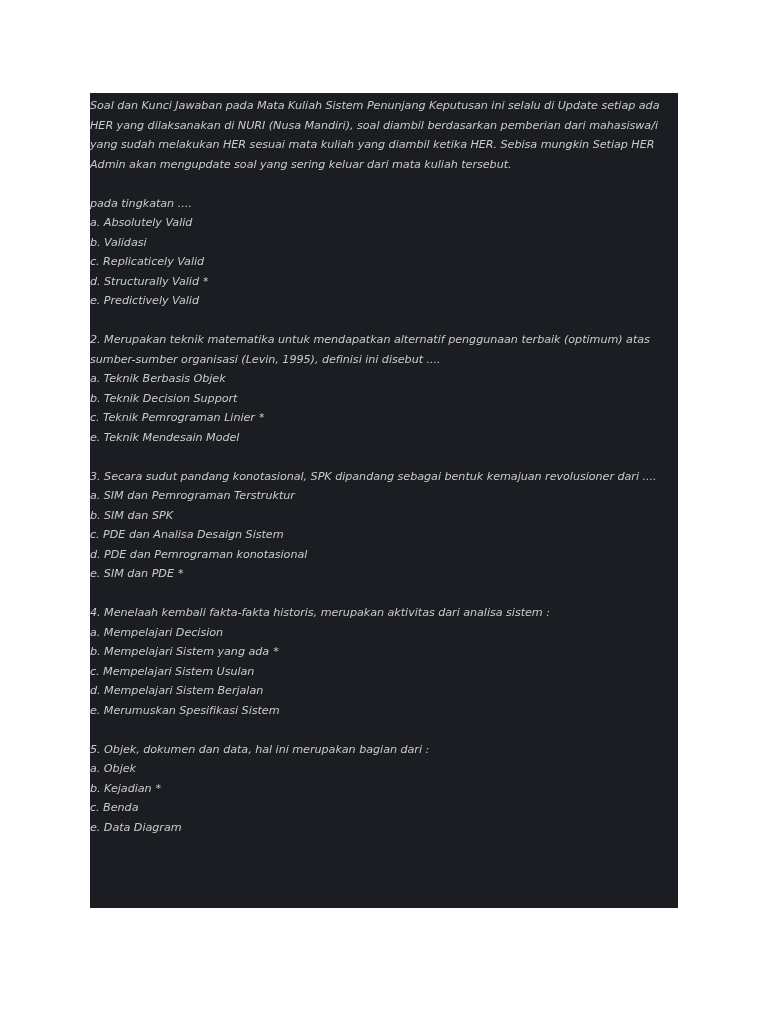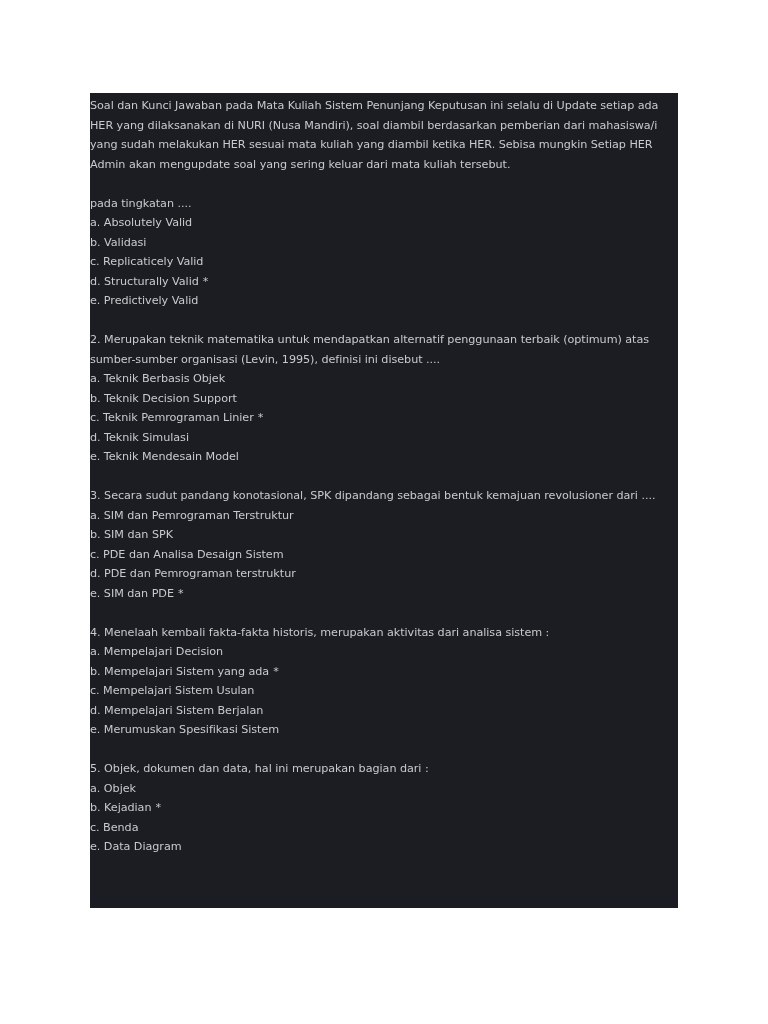--- a/index.html
+++ b/index.html
@@ -17,20 +17,21 @@
       width: 588px;
       height: 815px;
       background: #1b1d23;
       box-sizing: border-box;
       padding-top: 3px;
       color: #c9cacc;
       font-family: "DejaVu Sans", sans-serif;
       font-size: 11.2px;
       line-height: 19.5px;
       letter-spacing: -0.05px;
+      font-style: italic;
     }
     .line {
       white-space: nowrap;
       height: 19.5px;
     }
     .gap {
       height: 19.5px;
     }
     .answer-mark {
       margin-left: 4px;
@@ -57,31 +58,30 @@
     <div class="line"><span>e. Predictively Valid</span></div>
   </div>
   <div class="gap"></div>
 
   <div>
     <div class="line">2. Merupakan teknik matematika untuk mendapatkan alternatif penggunaan terbaik (optimum) atas</div>
     <div class="line">sumber-sumber organisasi (Levin, 1995), definisi ini disebut ....</div>
     <div class="line"><span>a. Teknik Berbasis Objek</span></div>
     <div class="line"><span>b. Teknik Decision Support</span></div>
     <div class="line"><span>c. Teknik Pemrograman Linier</span><span class="answer-mark">*</span></div>
-    <div class="line"><span>d. Teknik Simulasi</span></div>
     <div class="line"><span>e. Teknik Mendesain Model</span></div>
   </div>
   <div class="gap"></div>
 
   <div>
     <div class="line">3. Secara sudut pandang konotasional, SPK dipandang sebagai bentuk kemajuan revolusioner dari ....</div>
     <div class="line"><span>a. SIM dan Pemrograman Terstruktur</span></div>
     <div class="line"><span>b. SIM dan SPK</span></div>
     <div class="line"><span>c. PDE dan Analisa Desaign Sistem</span></div>
-    <div class="line"><span>d. PDE dan Pemrograman terstruktur</span></div>
+    <div class="line"><span>d. PDE dan Pemrograman konotasional</span></div>
     <div class="line"><span>e. SIM dan PDE</span><span class="answer-mark">*</span></div>
   </div>
   <div class="gap"></div>
 
   <div>
     <div class="line">4. Menelaah kembali fakta-fakta historis, merupakan aktivitas dari analisa sistem :</div>
     <div class="line"><span>a. Mempelajari Decision</span></div>
     <div class="line"><span>b. Mempelajari Sistem yang ada</span><span class="answer-mark">*</span></div>
     <div class="line"><span>c. Mempelajari Sistem Usulan</span></div>
     <div class="line"><span>d. Mempelajari Sistem Berjalan</span></div>

